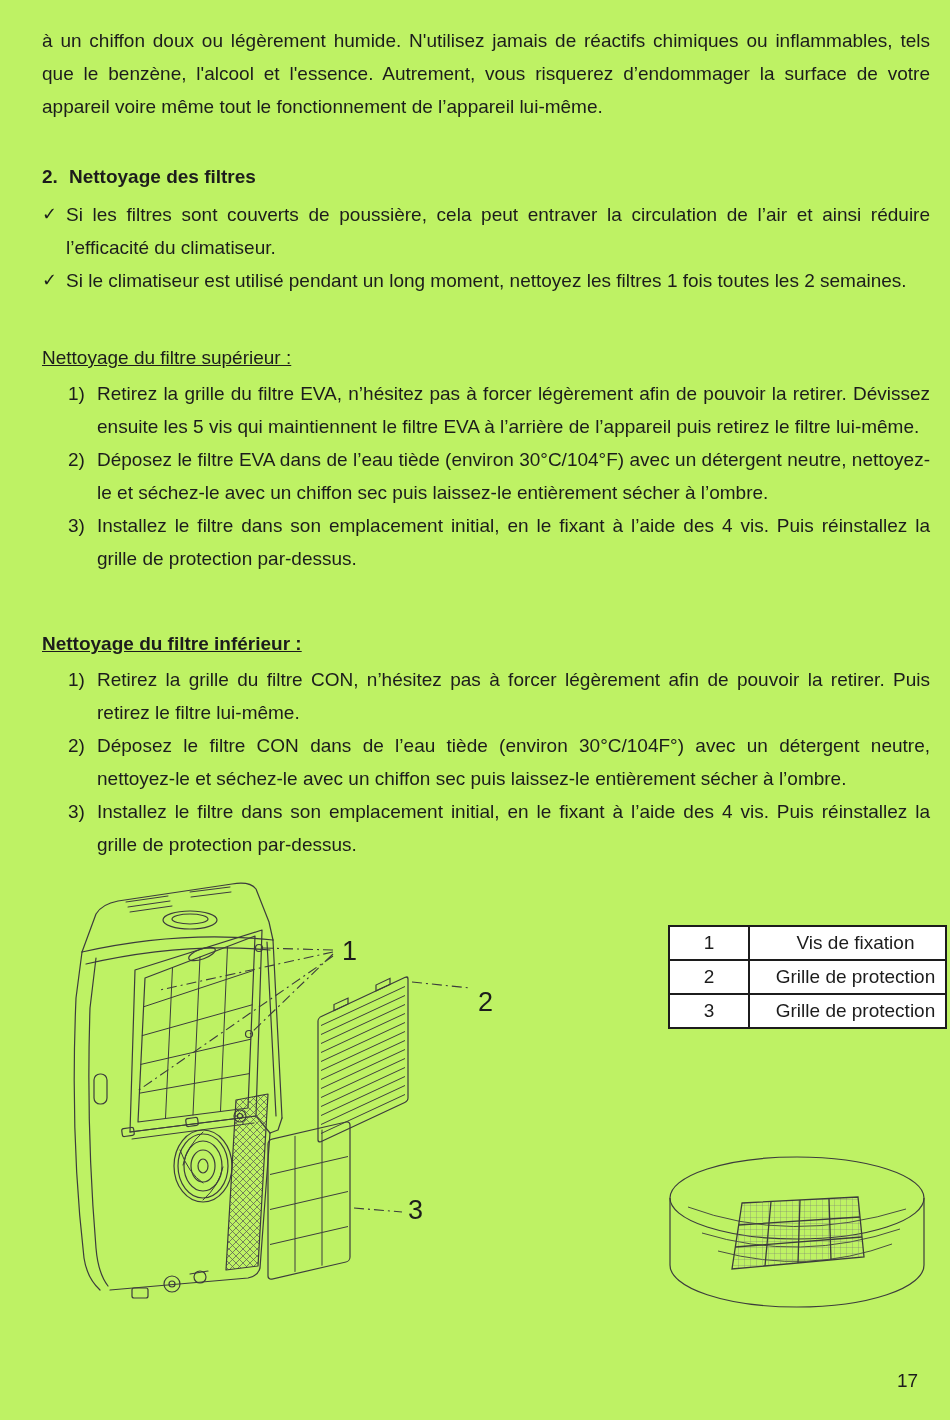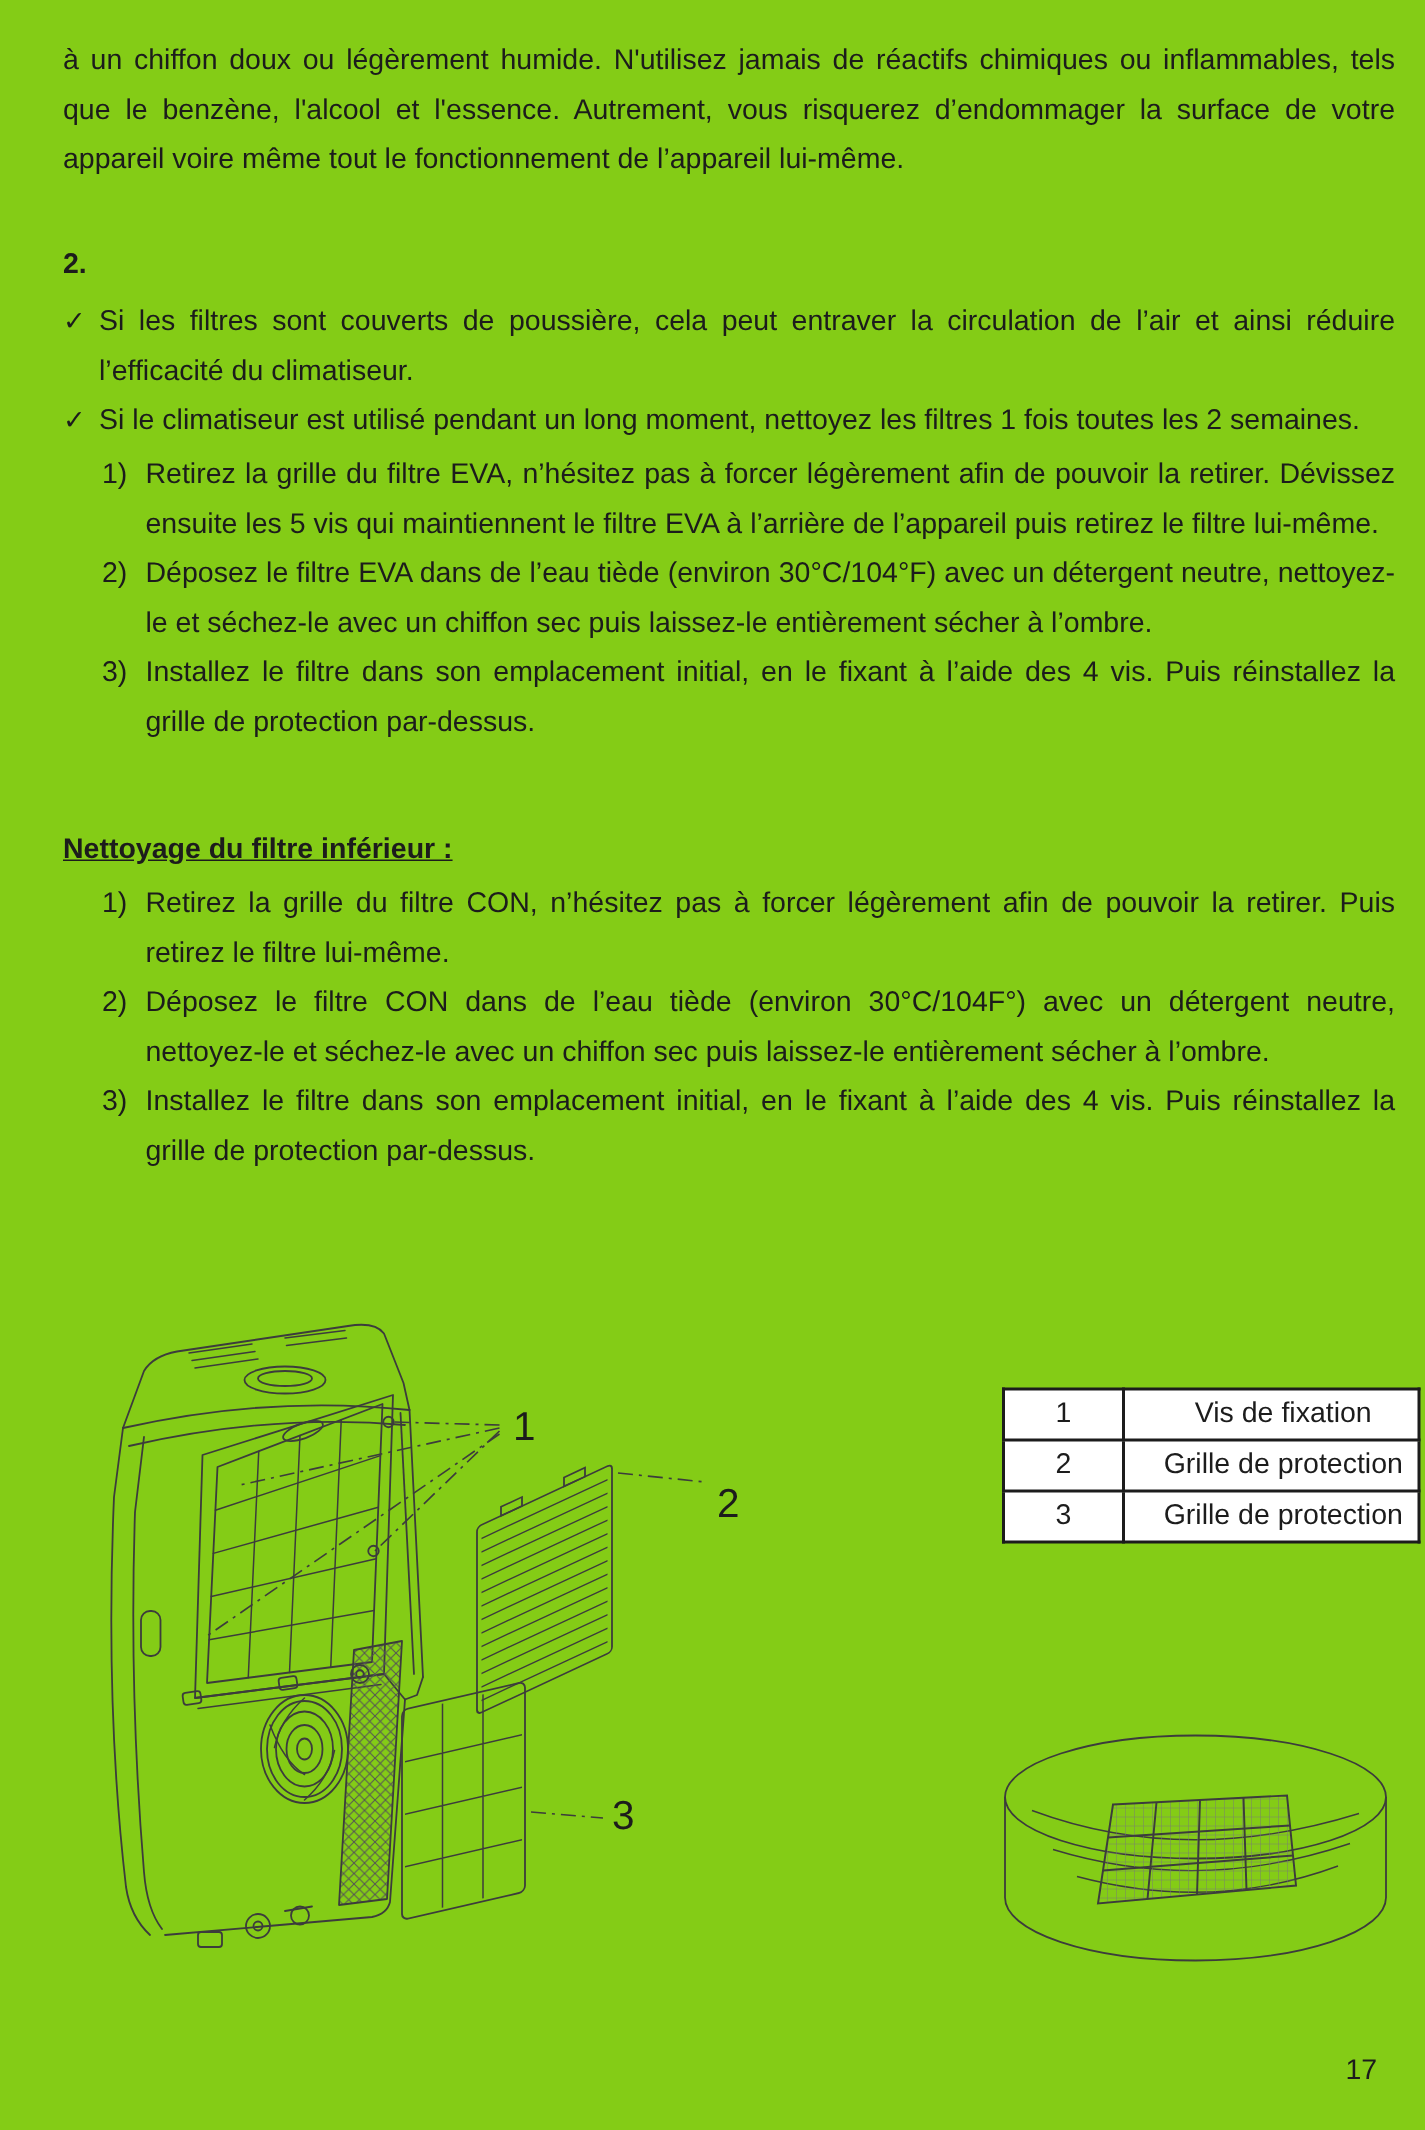--- a/index.html
+++ b/index.html
@@ -1,18 +1,18 @@
 <!DOCTYPE html>
 <html><head>
 <meta charset="utf-8">
 <style>
   * { margin:0; padding:0; box-sizing:border-box; }
   html,body { background:#ffffff; }
   .page {
-    position:relative; width:950px; height:1420px; background:#84cc16;
+    position:relative; width:950px; height:1420px; background:#bef264;
     font-family:"Liberation Sans", sans-serif; color:#1c1c1c;
     font-size:19px; line-height:33px; overflow:hidden;
   }
   .content { position:absolute; left:42px; top:0; width:888px; }
   .intro { margin-top:24px; text-align:justify; }
   .sec-heading { margin-top:37px; font-weight:bold; display:flex; }
   .sec-heading .sec-num { width:27px; flex:none; }
   .bullets { margin-top:5px; }
   .check-row { display:flex; }
   .check-glyph { width:24px; flex:none; font-size:18px; }
@@ -42,33 +42,35 @@
 </head>
 <body>
 
 <div class="page">
   <div class="content">
 
     <p class="intro">à un chiffon doux ou légèrement humide. N'utilisez jamais de réactifs chimiques ou inflammables, tels que le benzène, l'alcool et l'essence. Autrement, vous risquerez d’endommager la surface de votre appareil voire même tout le fonctionnement de l’appareil lui-même.</p>
 
     <div class="sec-heading">
       <span class="sec-num">2.</span>
+      <span>Nettoyage des filtres</span>
     </div>
 
     <div class="bullets">
       <div class="check-row">
         <span class="check-glyph">✓</span>
         <div class="check-text">Si les filtres sont couverts de poussière, cela peut entraver la circulation de l’air et ainsi réduire l’efficacité du climatiseur.</div>
       </div>
       <div class="check-row">
         <span class="check-glyph">✓</span>
         <div class="check-text">Si le climatiseur est utilisé pendant un long moment, nettoyez les filtres 1 fois toutes les 2 semaines.</div>
       </div>
     </div>
 
+    <div class="sub-heading sup">Nettoyage du filtre supérieur :</div>
     <div class="steps">
       <div class="step-row">
         <span class="step-num">1)</span>
         <div class="step-text">Retirez la grille du filtre EVA, n’hésitez pas à forcer légèrement afin de pouvoir la retirer. Dévissez ensuite les 5 vis qui maintiennent le filtre EVA à l’arrière de l’appareil puis retirez le filtre lui-même.</div>
       </div>
       <div class="step-row">
         <span class="step-num">2)</span>
         <div class="step-text">Déposez le filtre EVA dans de l’eau tiède (environ 30°C/104°F) avec un détergent neutre, nettoyez-le et séchez-le avec un chiffon sec puis laissez-le entièrement sécher à l’ombre.</div>
       </div>
       <div class="step-row">

